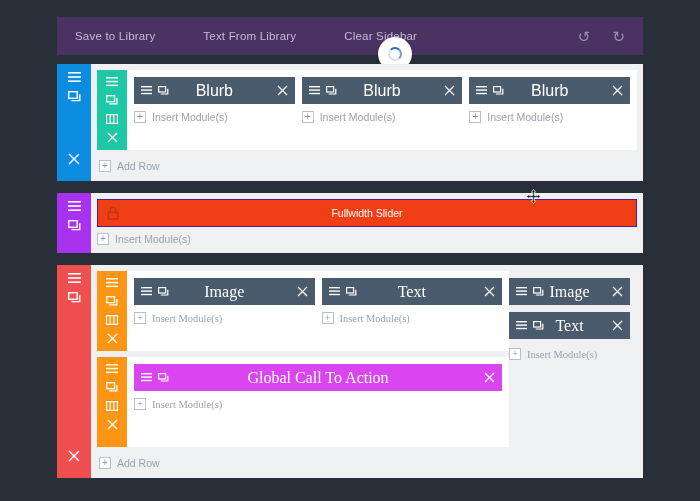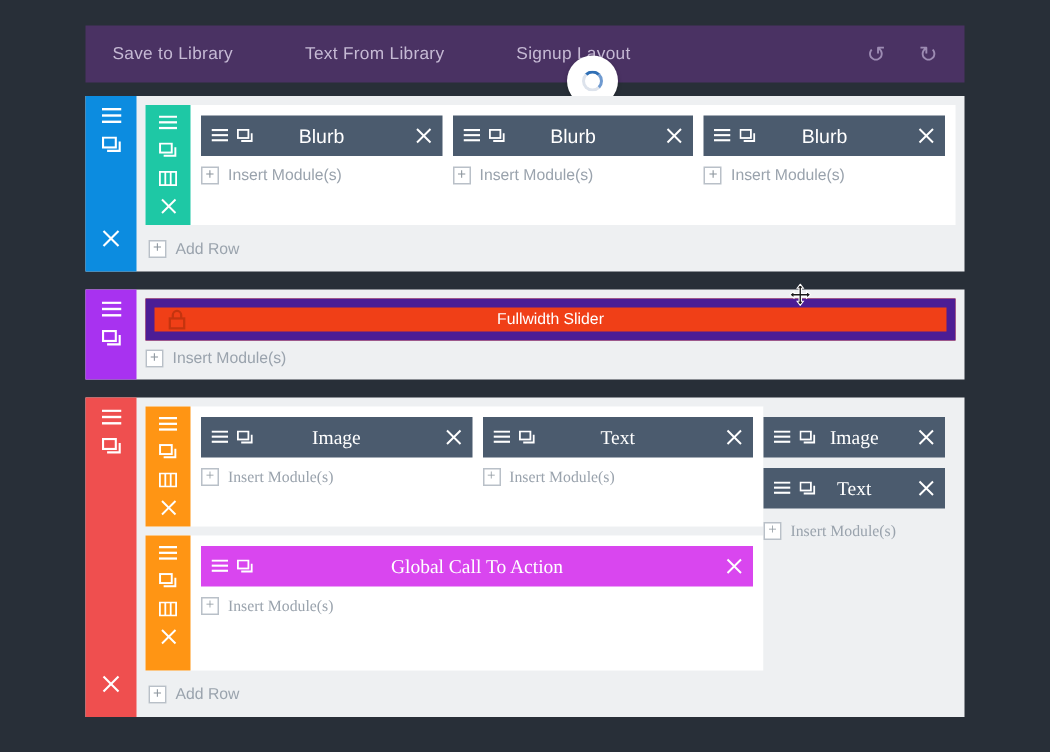--- a/index.html
+++ b/index.html
@@ -96,30 +96,30 @@
     display: flex; align-items: center;
     padding: 0 7px;
     position: relative;
     cursor: move;
     margin-bottom: 5px;
   }
   .module .m-left { display: flex; align-items: center; gap: 6px; }
   .module .m-title {
     position: absolute; left: 0; right: 0;
     text-align: center;
-    color: #ffffff; font-size: 13px;
+    color: #ffffff; font-size: 16px;
     pointer-events: none;
   }
   .module .m-close { margin-left: auto; }
   .module-green { background: #d946ef; }
   .module-green .m-title { color: #ffffff; }
 
   .slider-module {
     background: #f03f17;
-    border: 6px solid #4c1d95;
+    border: 1px solid #4c1d95;
     height: 28px;
     display: flex; align-items: center;
     padding: 0 9px; position: relative;
     cursor: move;
   }
   .slider-module .m-title {
     position: absolute; left:0; right:0; text-align:center;
     color: #ffffff; font-size: 10.5px; pointer-events:none;
   }
 
@@ -155,21 +155,21 @@
     position: absolute; left: 526px; top: 189px;
     width: 15px; height: 15px; pointer-events: none;
   }
 </style>
 </head>
 <body>
 
 <div class="toolbar">
   <span class="tb-item">Save to Library</span>
   <span class="tb-item">Text From Library</span>
-  <span class="tb-item">Signup Layout</span>
+  <span class="tb-item">Clear Sidebar</span>
   <span class="tb-spacer"></span>
   <span class="tb-icon">↺</span>
   <span class="tb-icon">↻</span>
 </div>
 
 <div class="spinner-badge">
   <div class="spinner"></div>
 </div>
 
 <div class="canvas">

